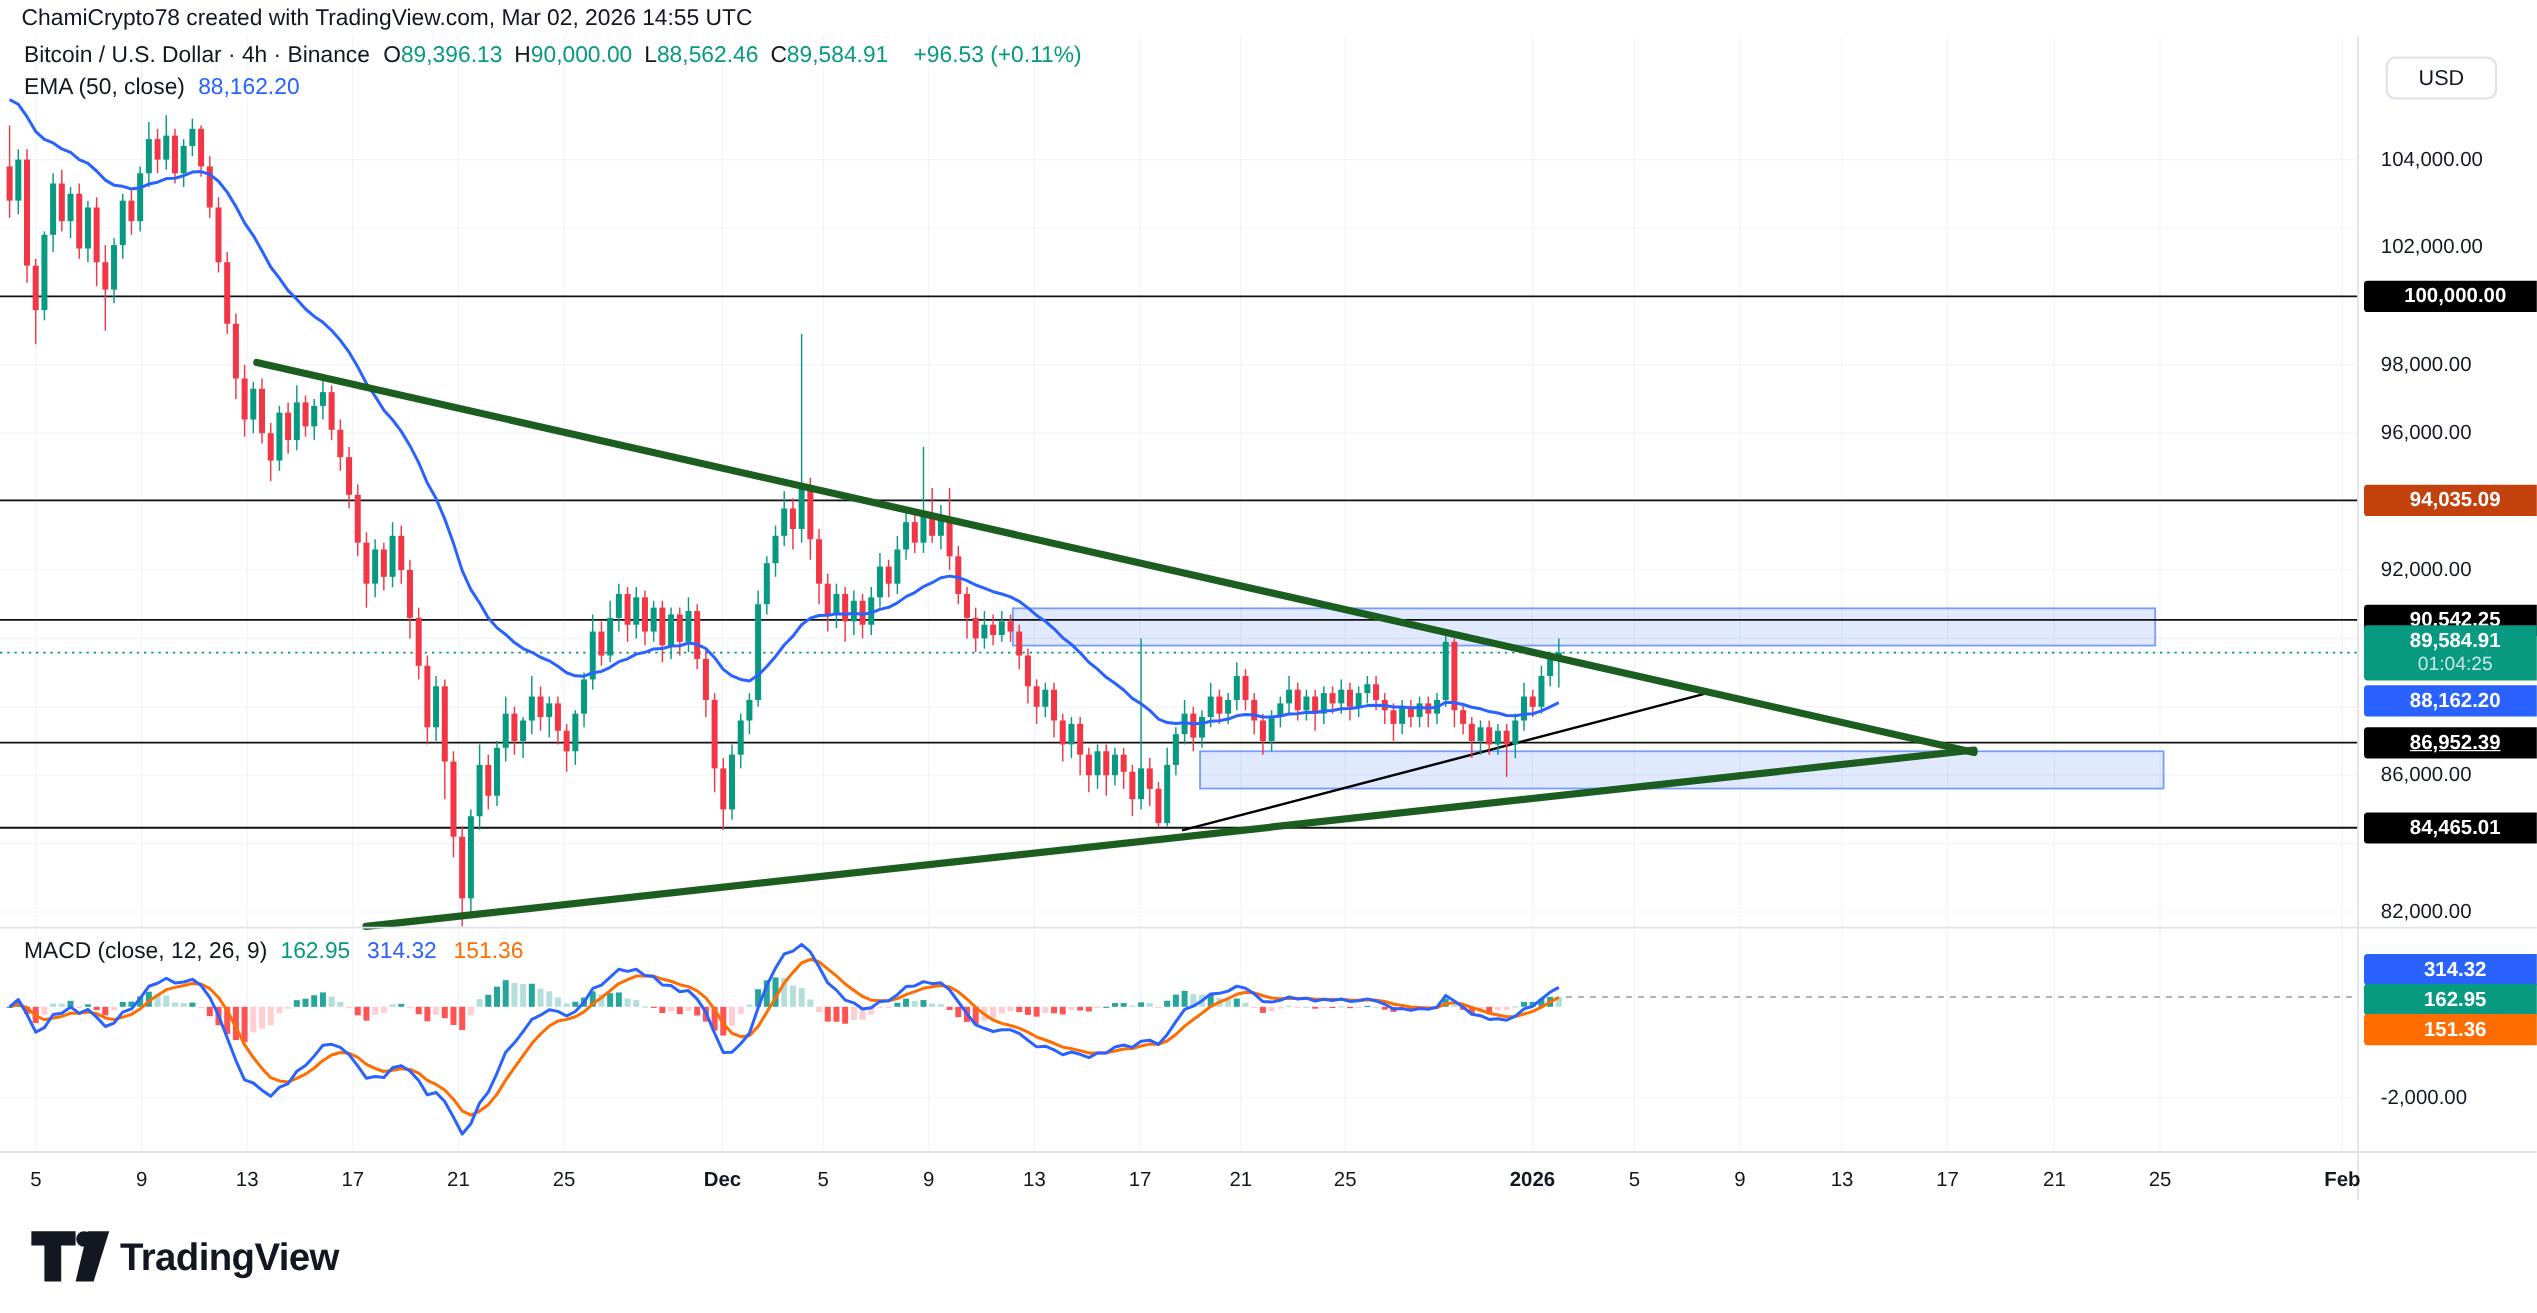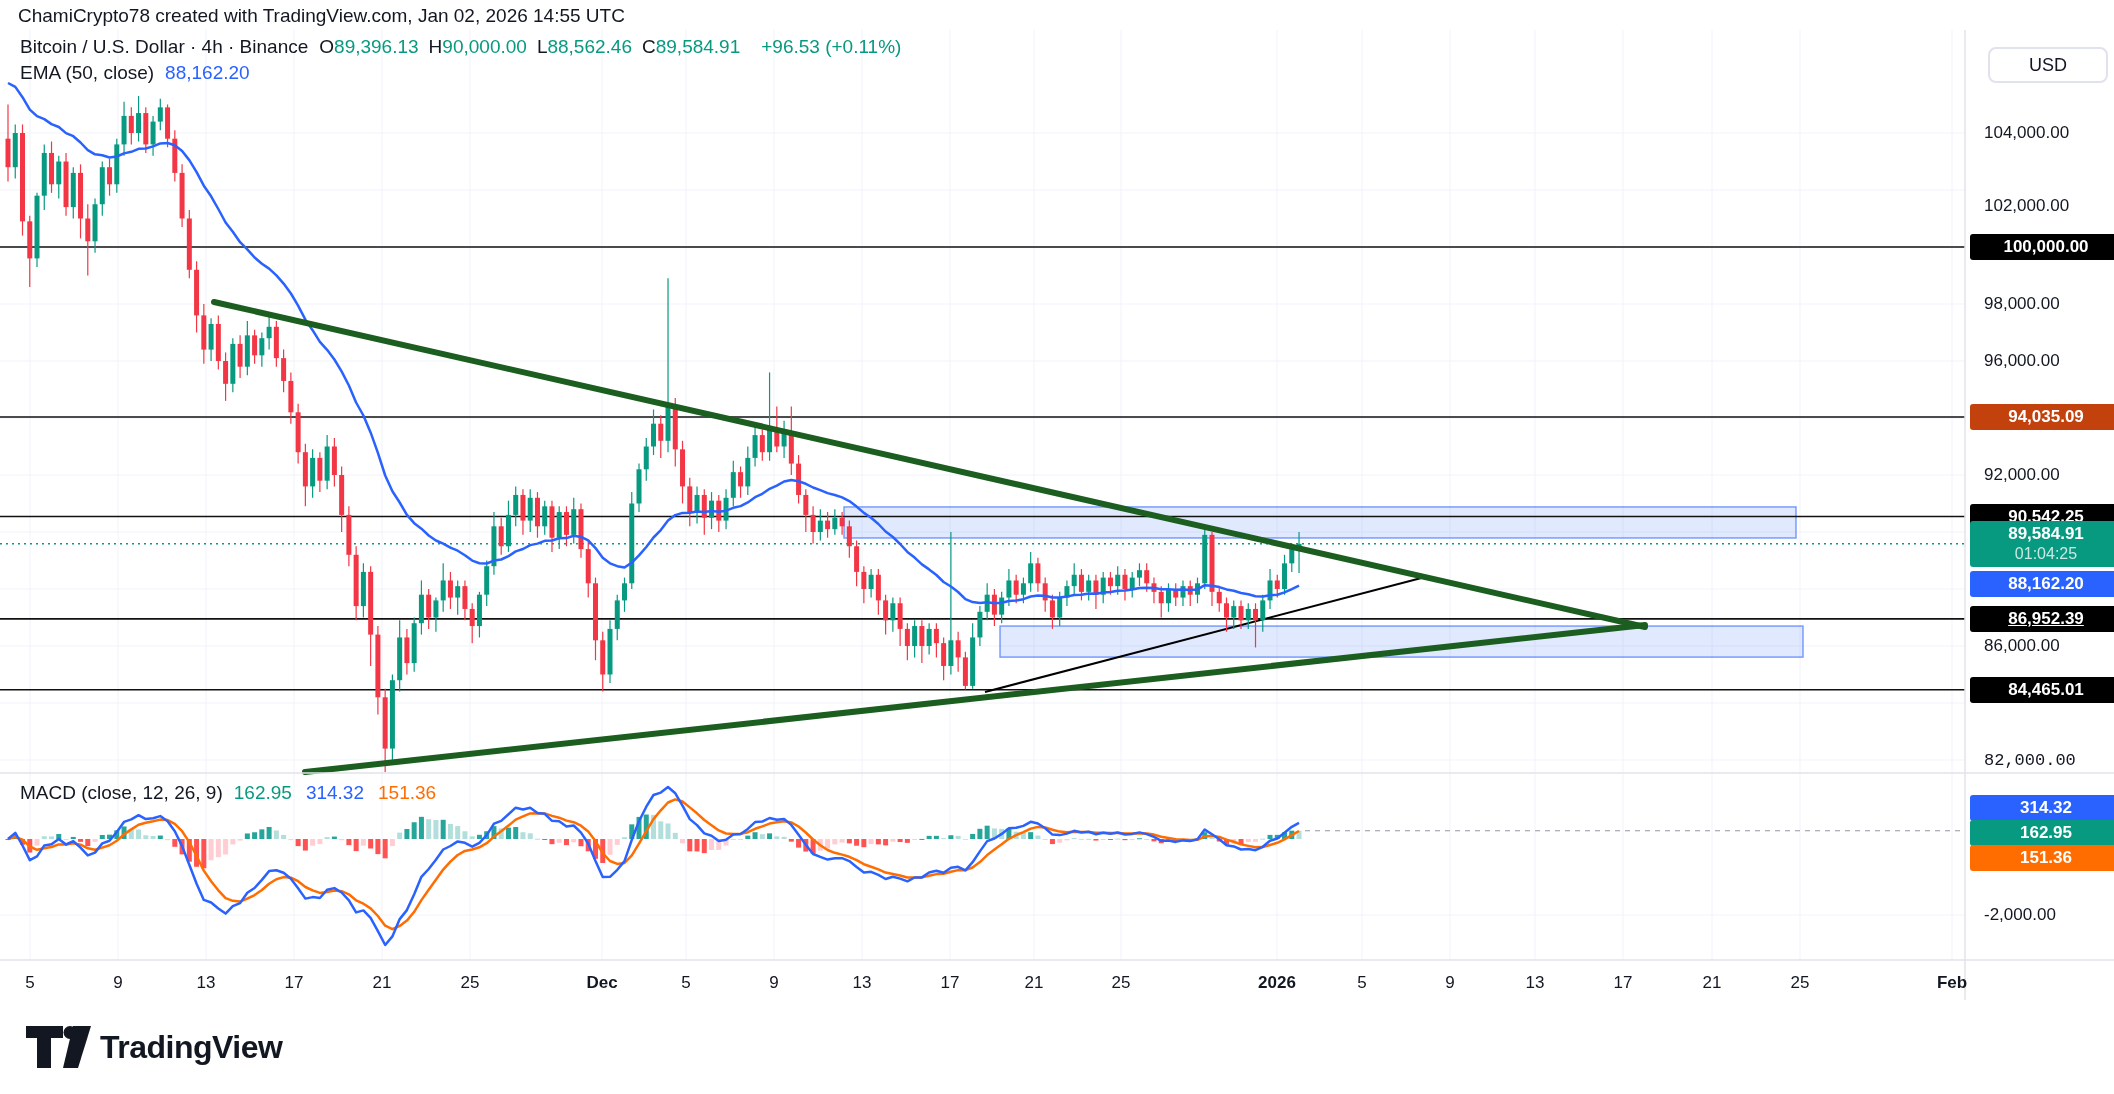--- a/index.html
+++ b/index.html
@@ -7,21 +7,21 @@
        font-family:"Liberation Sans","DejaVu Sans",sans-serif;color:#131722;}
   .abs{position:absolute}
   #chart-svg{position:absolute;left:0;top:0}
   #attribution{left:18px;top:5px;font-size:19px;color:#131722;white-space:nowrap}
   .legend{display:flex;align-items:center;gap:11px;font-size:19px;white-space:nowrap}
   #legend-symbol{left:20px;top:36px}
   #legend-ema{left:20px;top:62px}
   #legend-macd{left:20px;top:782px}
   .ohlc-item b{font-weight:400;color:#131722}
   .teal{color:#089981}.blue{color:#2962FF}
-  #usd-button{left:1988px;top:47px;width:120px;height:36px;border:2px solid #E0E3EB;border-radius:8px;
+  #usd-button{left:1988px;top:47px;width:93px;height:36px;border:2px solid #E0E3EB;border-radius:8px;
       display:flex;align-items:center;justify-content:center;font-size:18px;color:#131722;background:#fff;box-sizing:border-box}
   .tick{position:absolute;left:1984px;font-size:17px;color:#131722;transform:translateY(-50%);white-space:nowrap}
   .pill{position:absolute;left:1970px;width:128px;border-radius:3px;color:#fff;font-size:17px;font-weight:700;
       text-align:center;padding:3px 12px;transform:translateY(-50%);line-height:20px}
   .pill .sub{font-weight:400;font-size:16px;color:rgba(255,255,255,.78)}
   .tlabel{position:absolute;top:973px;transform:translateX(-50%);font-size:17px;color:#131722;white-space:nowrap}
   .tlabel.bold{font-weight:700}
   #logo{left:26px;top:1024px;display:flex;align-items:center;gap:8px}
   #logo-text{font-size:32px;font-weight:700;letter-spacing:-0.5px;color:#131722}
 </style>
@@ -613,21 +613,21 @@
     <rect x="1289.281" y="830.6604909087173" width="5" height="8.339509091282707" fill="#26A69A"></rect>
     <rect x="1296.534" y="830.7554350247563" width="5" height="8.244564975243748" fill="#B2DFDB"></rect>
     <path d="M8.0,839.0 L15.3,837.0 L22.5,839.7 L29.8,846.5 L37.0,849.8 L44.3,848.3 L51.5,847.0 L58.8,844.4 L66.0,844.4 L73.3,843.3 L80.5,844.7 L87.8,848.3 L95.0,849.7 L102.3,847.6 L109.5,845.3 L116.8,840.8 L124.0,834.4 L131.3,829.4 L138.6,824.7 L145.8,822.8 L153.1,821.3 L160.3,819.6 L167.6,820.1 L174.8,823.8 L182.1,831.2 L189.3,842.1 L196.6,856.0 L203.8,870.6 L211.1,881.3 L218.3,890.3 L225.6,898.1 L232.8,900.8 L240.1,901.6 L247.3,898.6 L254.6,895.1 L261.9,890.0 L269.1,883.7 L276.4,879.2 L283.6,877.1 L290.9,877.7 L298.1,881.2 L305.4,887.0 L312.6,890.4 L319.9,892.9 L327.1,891.9 L334.4,890.6 L341.6,891.2 L348.9,894.3 L356.1,900.3 L363.4,903.7 L370.6,908.4 L377.9,916.0 L385.2,925.7 L392.4,929.2 L399.7,925.9 L406.9,920.6 L414.2,911.8 L421.4,900.1 L428.7,889.7 L435.9,879.7 L443.2,869.6 L450.4,861.7 L457.7,855.0 L464.9,850.9 L472.2,849.5 L479.4,847.3 L486.7,843.2 L494.0,836.6 L501.2,831.3 L508.5,825.6 L515.7,819.6 L523.0,816.3 L530.2,813.4 L537.5,813.3 L544.7,813.4 L552.0,815.9 L559.2,817.7 L566.5,820.6 L573.7,822.2 L581.0,825.7 L588.2,831.5 L595.5,841.1 L602.7,853.0 L610.0,861.0 L617.3,863.9 L624.5,863.0 L631.8,855.3 L639.0,843.6 L646.3,831.2 L653.5,819.1 L660.8,810.3 L668.0,802.5 L675.3,799.4 L682.5,801.5 L689.8,807.4 L697.0,813.3 L704.3,820.0 L711.5,825.2 L718.8,830.4 L726.0,833.5 L733.3,833.9 L740.6,833.9 L747.8,832.2 L755.1,828.8 L762.3,826.4 L769.6,823.6 L776.8,822.3 L784.1,821.2 L791.3,822.4 L798.6,826.5 L805.8,832.5 L813.1,839.5 L820.3,845.3 L827.6,850.0 L834.8,852.8 L842.1,854.6 L849.3,856.8 L856.6,860.1 L863.9,864.2 L871.1,866.7 L878.4,869.4 L885.6,872.6 L892.9,874.0 L900.1,875.5 L907.4,877.5 L914.6,877.5 L921.9,877.4 L929.1,875.8 L936.4,874.1 L943.6,873.7 L950.9,871.7 L958.1,870.1 L965.4,870.2 L972.6,867.5 L979.9,862.1 L987.2,855.1 L994.4,849.6 L1001.7,844.3 L1008.9,838.8 L1016.2,835.1 L1023.4,832.1 L1030.7,828.6 L1037.9,826.9 L1045.2,827.4 L1052.4,829.8 L1059.7,831.6 L1066.9,832.2 L1074.2,831.8 L1081.4,832.0 L1088.7,831.9 L1096.0,832.7 L1103.2,832.7 L1110.5,833.0 L1117.7,832.9 L1125.0,833.4 L1132.2,833.6 L1139.5,833.2 L1146.7,833.5 L1154.0,834.6 L1161.2,836.7 L1168.5,837.9 L1175.7,839.2 L1183.0,839.6 L1190.2,840.1 L1197.5,839.8 L1204.7,836.4 L1212.0,835.7 L1219.3,836.9 L1226.5,839.6 L1233.8,841.8 L1241.0,844.4 L1248.3,845.9 L1255.5,847.3 L1262.8,847.1 L1270.0,845.0 L1277.3,842.8 L1284.5,839.3 L1291.8,835.1 L1299.0,831.0 " fill="none" stroke="#FF6D00" stroke-width="2.5" stroke-linejoin="round"></path>
     <path d="M8.0,839.0 L15.3,832.9 L22.5,845.5 L29.8,860.1 L37.0,856.4 L44.3,845.4 L51.5,844.3 L58.8,839.1 L66.0,844.5 L73.3,841.2 L80.5,847.6 L87.8,855.4 L95.0,852.6 L102.3,843.4 L109.5,840.8 L116.8,832.0 L124.0,821.9 L131.3,819.4 L138.6,815.2 L145.8,819.1 L153.1,818.3 L160.3,816.1 L167.6,821.3 L174.8,831.2 L182.1,846.1 L189.3,864.8 L196.6,883.8 L203.8,899.9 L211.1,902.5 L218.3,908.5 L225.6,913.6 L232.8,906.1 L240.1,903.1 L247.3,892.8 L254.6,888.0 L261.9,879.9 L269.1,871.1 L276.4,870.3 L283.6,872.8 L290.9,878.8 L298.1,888.3 L305.4,898.6 L312.6,897.1 L319.9,898.0 L327.1,889.8 L334.4,888.1 L341.6,892.5 L348.9,900.4 L356.1,912.4 L363.4,910.4 L370.6,917.9 L377.9,931.1 L385.2,945.0 L392.4,936.4 L399.7,919.1 L406.9,910.1 L414.2,894.2 L421.4,876.8 L428.7,869.0 L435.9,859.7 L443.2,849.5 L450.4,846.0 L457.7,841.4 L464.9,842.8 L472.2,846.7 L479.4,842.9 L486.7,835.2 L494.0,823.7 L501.2,820.9 L508.5,814.3 L515.7,807.7 L523.0,809.5 L530.2,807.7 L537.5,813.0 L544.7,813.8 L552.0,820.8 L559.2,821.3 L566.5,826.4 L573.7,825.5 L581.0,832.6 L588.2,843.5 L595.5,860.9 L602.7,877.0 L610.0,876.8 L617.3,869.8 L624.5,861.1 L631.8,839.8 L639.0,821.3 L646.3,806.7 L653.5,795.0 L660.8,792.6 L668.0,787.0 L675.3,793.3 L682.5,805.6 L689.8,819.1 L697.0,825.1 L704.3,833.4 L711.5,835.7 L718.8,840.9 L726.0,839.8 L733.3,834.5 L740.6,834.0 L747.8,828.9 L755.1,822.1 L762.3,821.6 L769.6,818.0 L776.8,819.7 L784.1,819.0 L791.3,824.9 L798.6,834.8 L805.8,844.8 L813.1,854.0 L820.3,856.9 L827.6,859.6 L834.8,858.2 L842.1,858.2 L849.3,861.1 L856.6,866.9 L863.9,872.4 L871.1,871.8 L878.4,874.9 L885.6,879.0 L892.9,876.7 L900.1,878.6 L907.4,881.3 L914.6,877.5 L921.9,877.4 L929.1,872.5 L936.4,870.8 L943.6,872.8 L950.9,867.8 L958.1,866.8 L965.4,870.3 L972.6,862.2 L979.9,851.4 L987.2,841.1 L994.4,838.5 L1001.7,833.9 L1008.9,828.3 L1016.2,827.8 L1023.4,825.9 L1030.7,821.8 L1037.9,823.5 L1045.2,828.2 L1052.4,834.6 L1059.7,835.1 L1066.9,833.6 L1074.2,830.8 L1081.4,832.5 L1088.7,831.8 L1096.0,834.2 L1103.2,832.8 L1110.5,833.7 L1117.7,832.5 L1125.0,834.5 L1132.2,833.9 L1139.5,832.4 L1146.7,834.1 L1154.0,836.9 L1161.2,840.8 L1168.5,840.5 L1175.7,841.9 L1183.0,840.4 L1190.2,841.1 L1197.5,839.3 L1204.7,829.6 L1212.0,834.2 L1219.3,839.3 L1226.5,845.2 L1233.8,846.4 L1241.0,849.5 L1248.3,848.9 L1255.5,850.2 L1262.8,846.8 L1270.0,840.7 L1277.3,838.5 L1284.5,832.7 L1291.8,826.8 L1299.0,822.8 " fill="none" stroke="#2962FF" stroke-width="2.5" stroke-linejoin="round"></path>
     <line x1="1305.034" y1="830.7554350247563" x2="1965" y2="830.7554350247563" stroke="#9598A1" stroke-width="1.2" stroke-dasharray="5,5"></line>
     <line x1="0" y1="773" x2="2114" y2="773" stroke="#E0E3EB" stroke-width="1.5"></line>
     <line x1="0" y1="960" x2="2114" y2="960" stroke="#E0E3EB" stroke-width="1.5"></line>
     <line x1="1965" y1="30" x2="1965" y2="1000" stroke="#E0E3EB" stroke-width="1.5"></line>
   </svg>
 
-<div class="abs" id="attribution">ChamiCrypto78 created with TradingView.com, Jan 02, 2026 14:55 UTC</div>
+<div class="abs" id="attribution">ChamiCrypto78 created with TradingView.com, Mar 02, 2026 14:55 UTC</div>
 
 <div class="abs legend" id="legend-symbol">
   <span>Bitcoin / U.S. Dollar · 4h · Binance</span>
   <span id="ohlc-items"><span class="ohlc-item" style="margin-right: 10px;"><b>O</b><span class="teal">89,396.13</span></span><span class="ohlc-item" style="margin-right: 10px;"><b>H</b><span class="teal">90,000.00</span></span><span class="ohlc-item" style="margin-right: 10px;"><b>L</b><span class="teal">88,562.46</span></span><span class="ohlc-item" style="margin-right: 10px;"><b>C</b><span class="teal">89,584.91</span></span></span>
   <span class="teal">+96.53 (+0.11%)</span>
 </div>
 
 <div class="abs legend" id="legend-ema">
   <span>EMA (50, close)</span>
   <span class="blue">88,162.20</span>
@@ -640,21 +640,21 @@
 
 <div class="abs" id="usd-button">USD</div>
 
 <div id="price-axis">
     <div class="tick" style="top: 133px;">104,000.00</div>
     <div class="tick" style="top: 206px;">102,000.00</div>
     <div class="tick" style="top: 304px;">98,000.00</div>
     <div class="tick" style="top: 361px;">96,000.00</div>
     <div class="tick" style="top: 475px;">92,000.00</div>
     <div class="tick" style="top: 646px;">86,000.00</div>
-    <div class="tick" style="top: 760px; font-family: Liberation Mono, monospace;">82,000.00</div>
+    <div class="tick" style="top: 760px;">82,000.00</div>
     <div class="pill" style="top: 247px; background: rgb(0, 0, 0);">100,000.00</div>
     <div class="pill" style="top: 417px; background: #c2410c;">94,035.09</div>
     <div class="pill" style="top: 516.546px; background: rgb(0, 0, 0);">90,542.25</div>
     <div class="pill" style="top: 543.83px; background: rgb(8, 153, 129);">89,584.91<div class="sub">01:04:25</div></div>
     <div class="pill" style="top: 584.377px; background: rgb(41, 98, 255);">88,162.20</div>
     <div class="pill" style="top: 618.857px; background: rgb(0, 0, 0); text-decoration: underline;">86,952.39</div>
     <div class="pill" style="top: 689.747px; background: rgb(0, 0, 0);">84,465.01</div>
     <div class="pill" style="top: 808px; background: rgb(41, 98, 255);">314.32</div>
     <div class="pill" style="top: 833px; background: rgb(8, 153, 129);">162.95</div>
     <div class="pill" style="top: 858px; background: rgb(255, 109, 0);">151.36</div>

